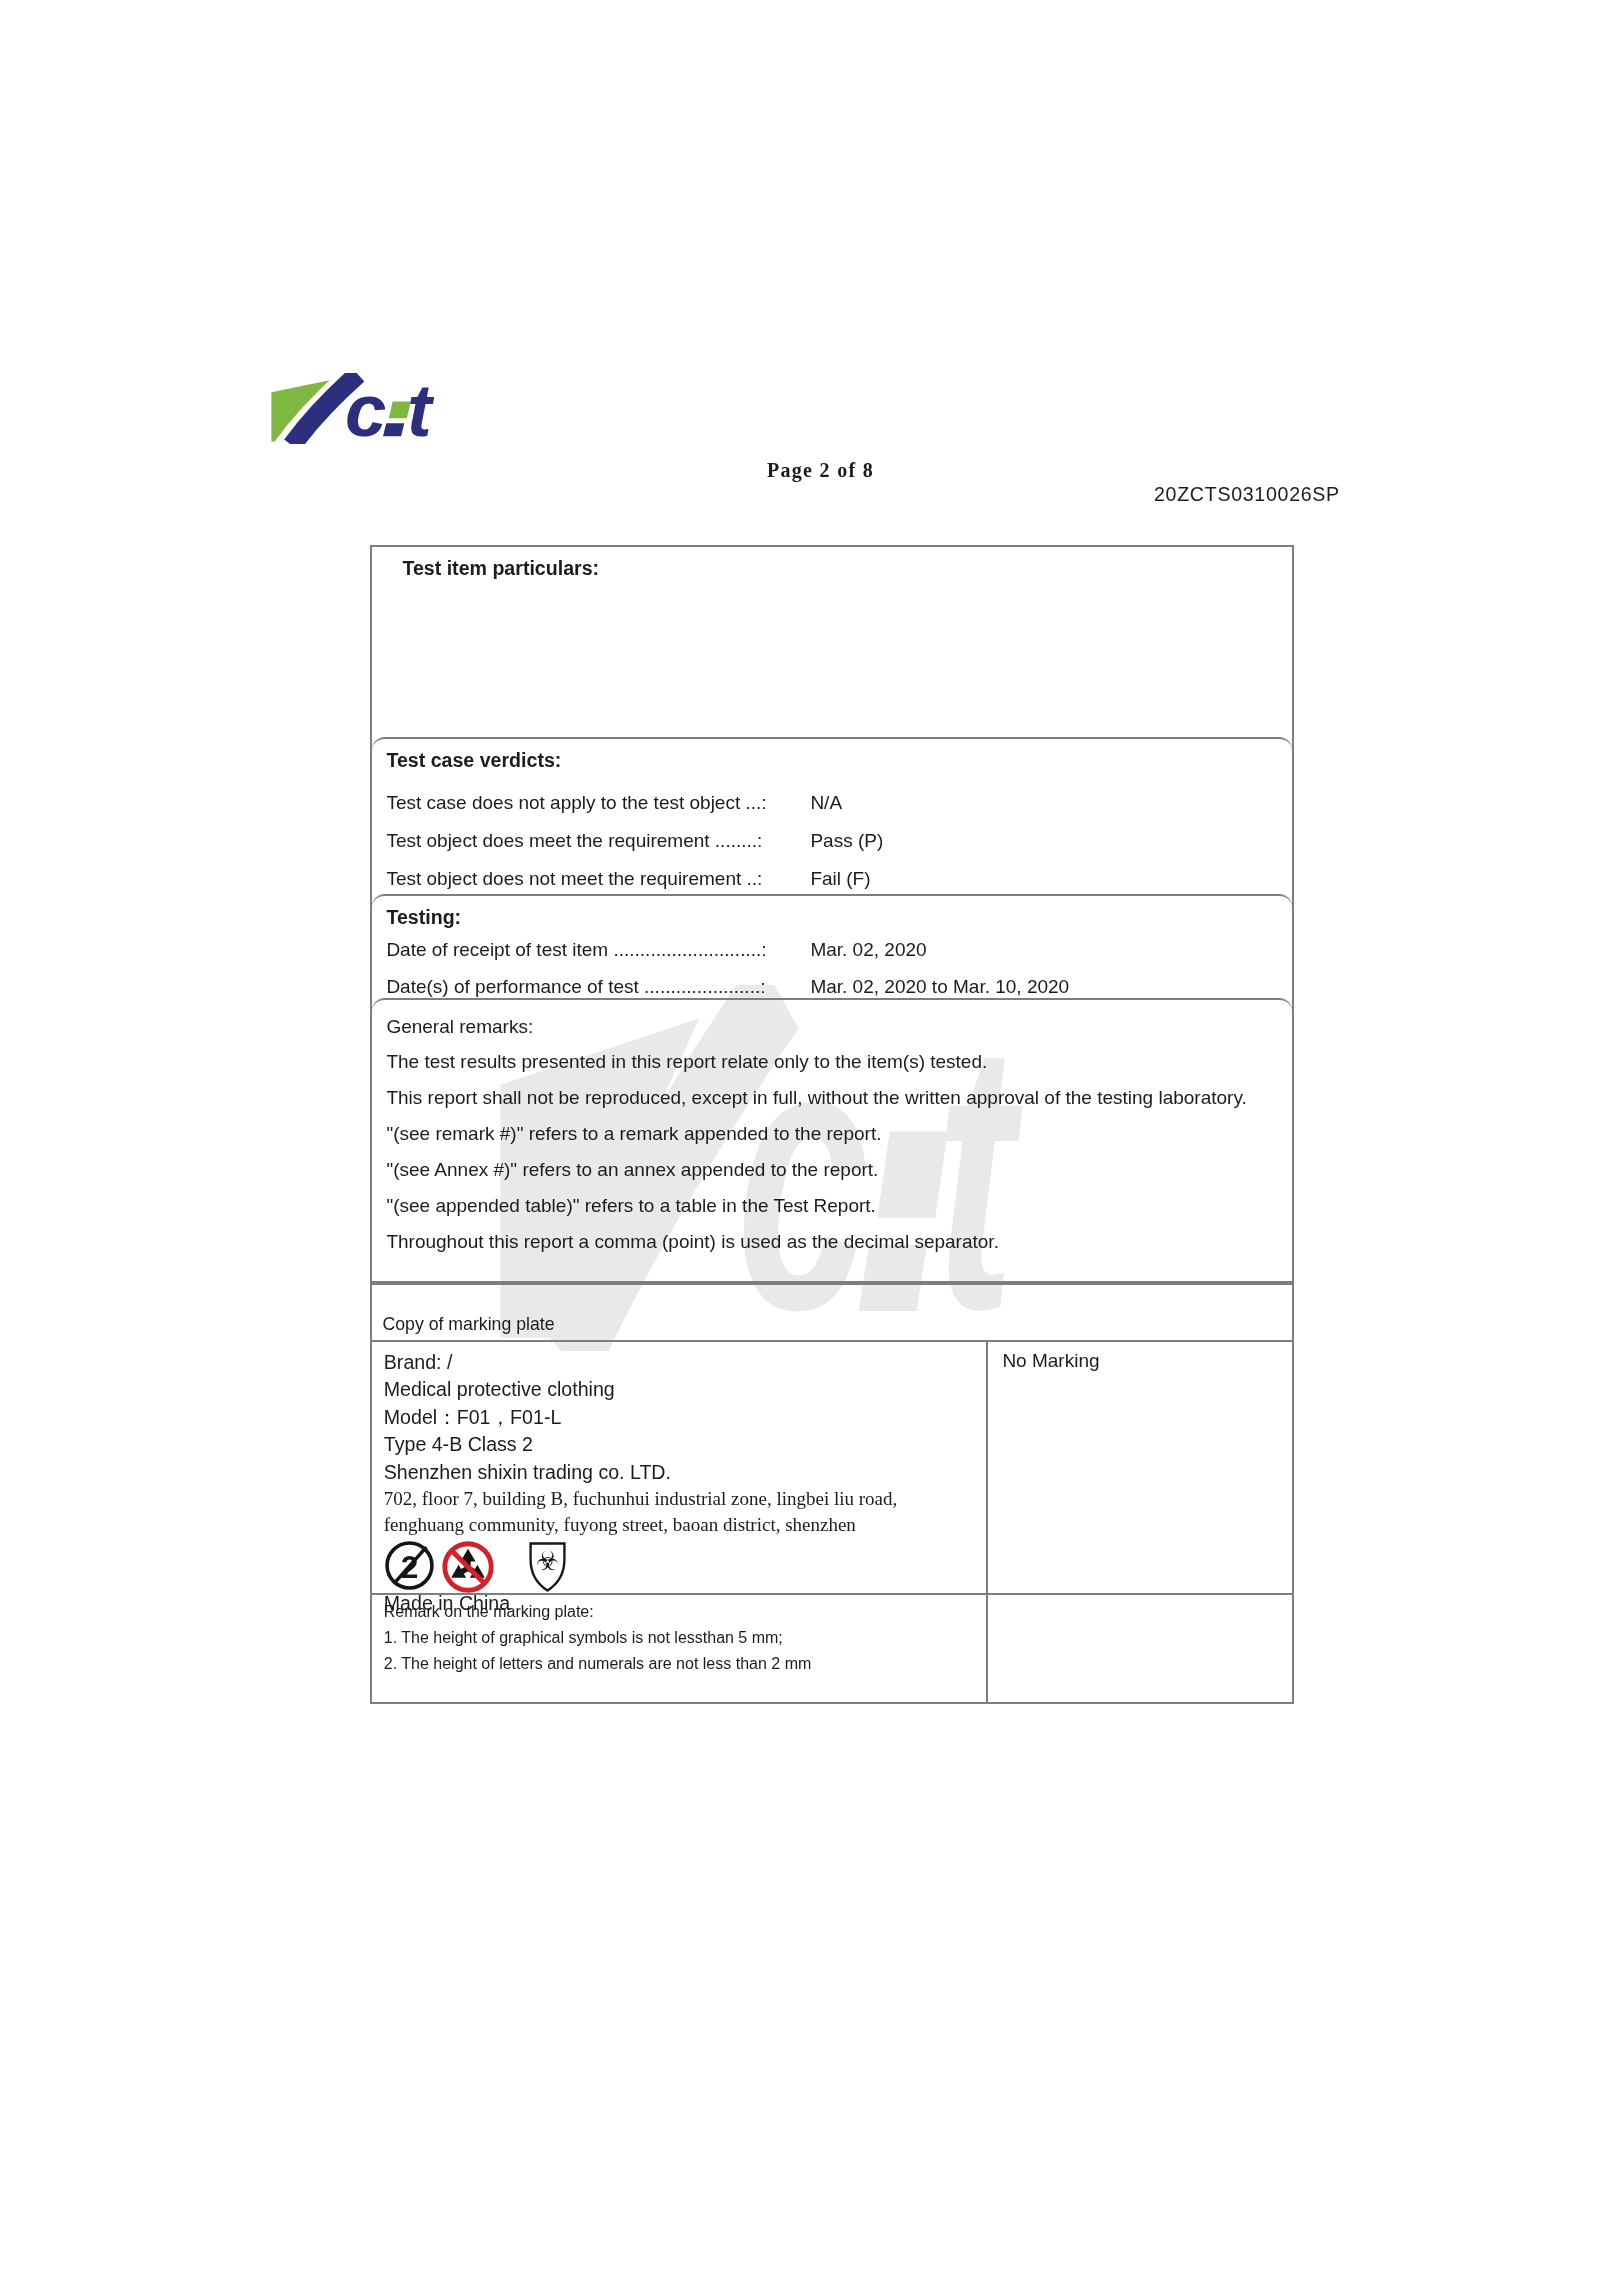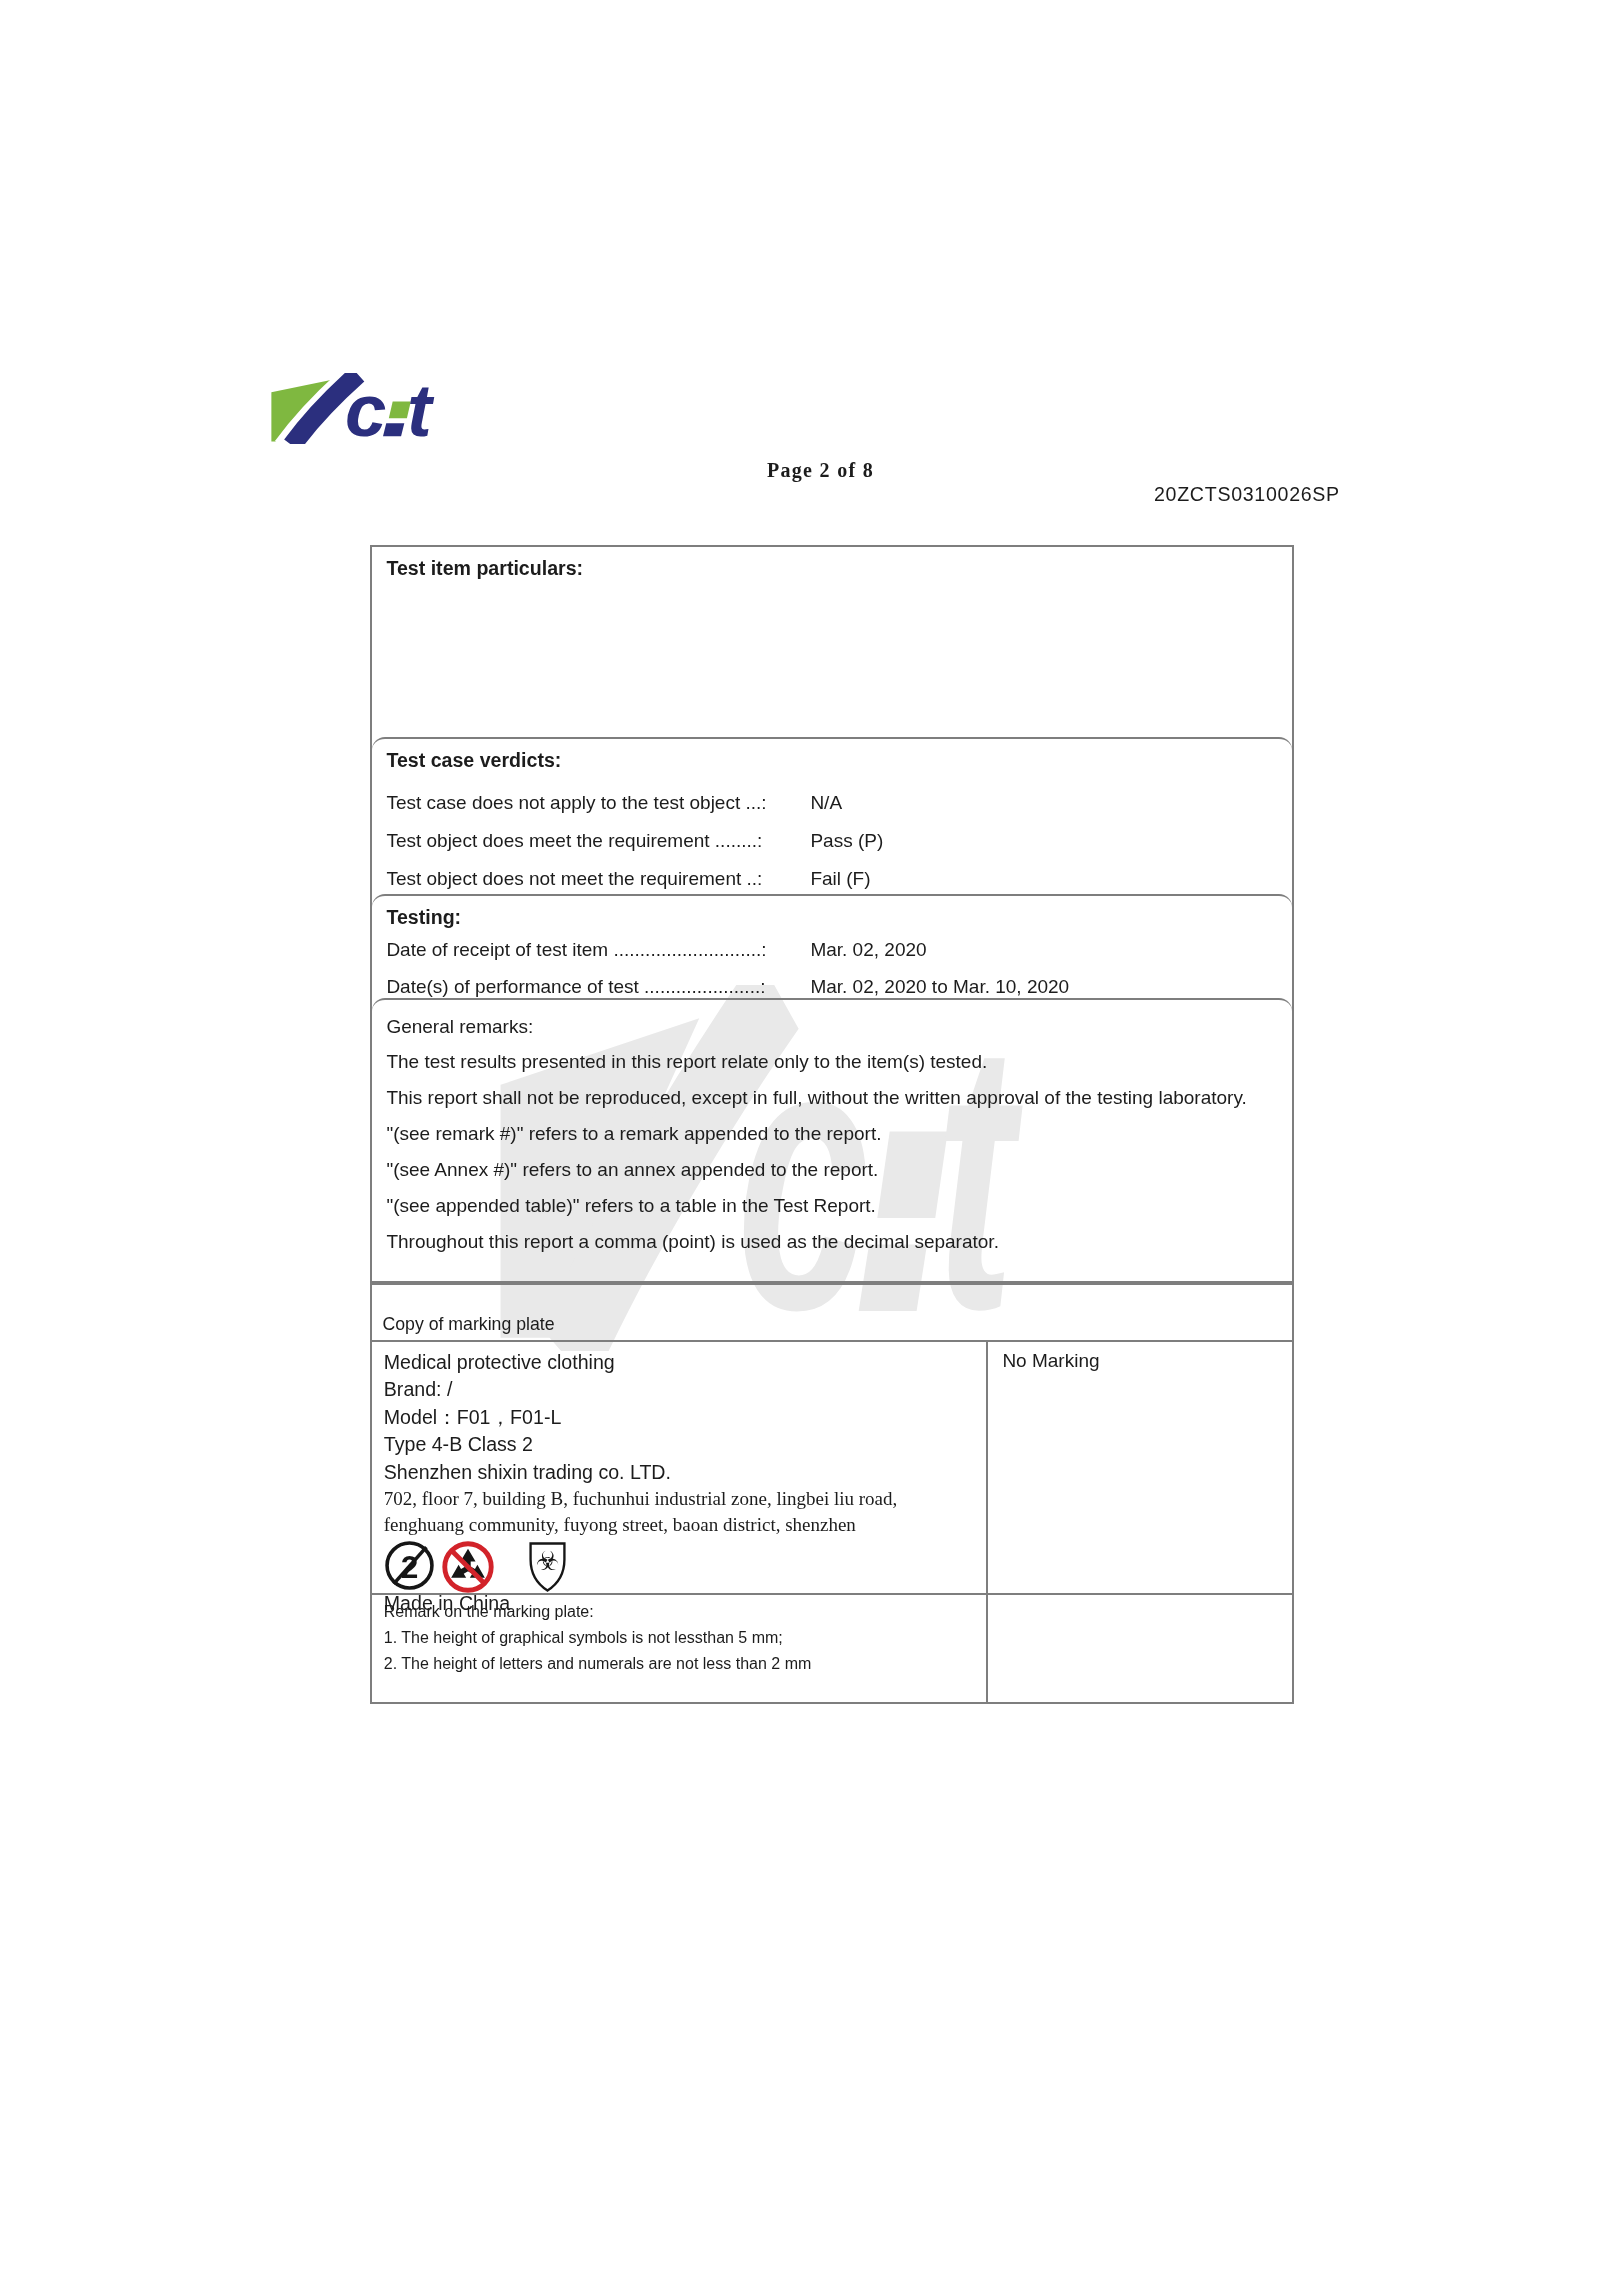--- a/index.html
+++ b/index.html
@@ -27,21 +27,21 @@
   
   .tbl{
     position:absolute;left:370px;width:924px;z-index:1;
     box-sizing:border-box;border:2.6px solid #7e7e7e;
     background:transparent;
   }
   .tbl1{top:545px;}
   .tbl2{top:1281px;}
   .row{box-sizing:border-box;padding:7.9px 14.4px;}
   .row + .row{border-top:2px solid #7e7e7e;border-radius:13px;}
-  .row-particulars{height:190px;}
+  .row-particulars{height:190px;margin-left:16px;}
   .row-verdicts{height:157px;}
   .row-testing{height:104px;}
   .row-remarks{height:285px;padding-top:9.2px;}
   .section-title{font-weight:700;font-size:19.6px;line-height:27.5px;}
   .kv-line{display:flex;font-size:19px;line-height:38px;white-space:nowrap;}
   .kv-label{width:424px;}
   .kv-value{flex:1;}
   .row-verdicts .section-title{margin-bottom:9.2px;}
   .row-testing .kv-line{line-height:37px;}
   .gr-title{font-size:19px;line-height:35px;}
@@ -145,22 +145,22 @@
       <div class="gr-line">Throughout this report a comma (point) is used as the decimal separator.</div>
     </div>
   </div>
 
   <div class="tbl tbl2">
 
     <div class="mp-header">Copy of marking plate</div>
 
     <div class="mp-body">
       <div class="mp-left">
+        <div class="mp-line">Brand: /</div>
         <div class="mp-line">Medical protective clothing</div>
-        <div class="mp-line">Brand: /</div>
         <div class="mp-line">Model：F01，F01-L</div>
         <div class="mp-line">Type 4-B Class 2</div>
         <div class="mp-line">Shenzhen shixin trading co. LTD.</div>
         <div class="mp-line-serif">702, floor 7, building B, fuchunhui industrial zone, lingbei liu road,</div>
         <div class="mp-line-serif">fenghuang community, fuyong street, baoan district, shenzhen</div>
 
         <div class="symbols">
 
           <svg class="sym" width="51" height="51" viewBox="0 0 100 100">
             <circle cx="50" cy="50" r="44" fill="none" stroke="#161616" stroke-width="7"></circle>

